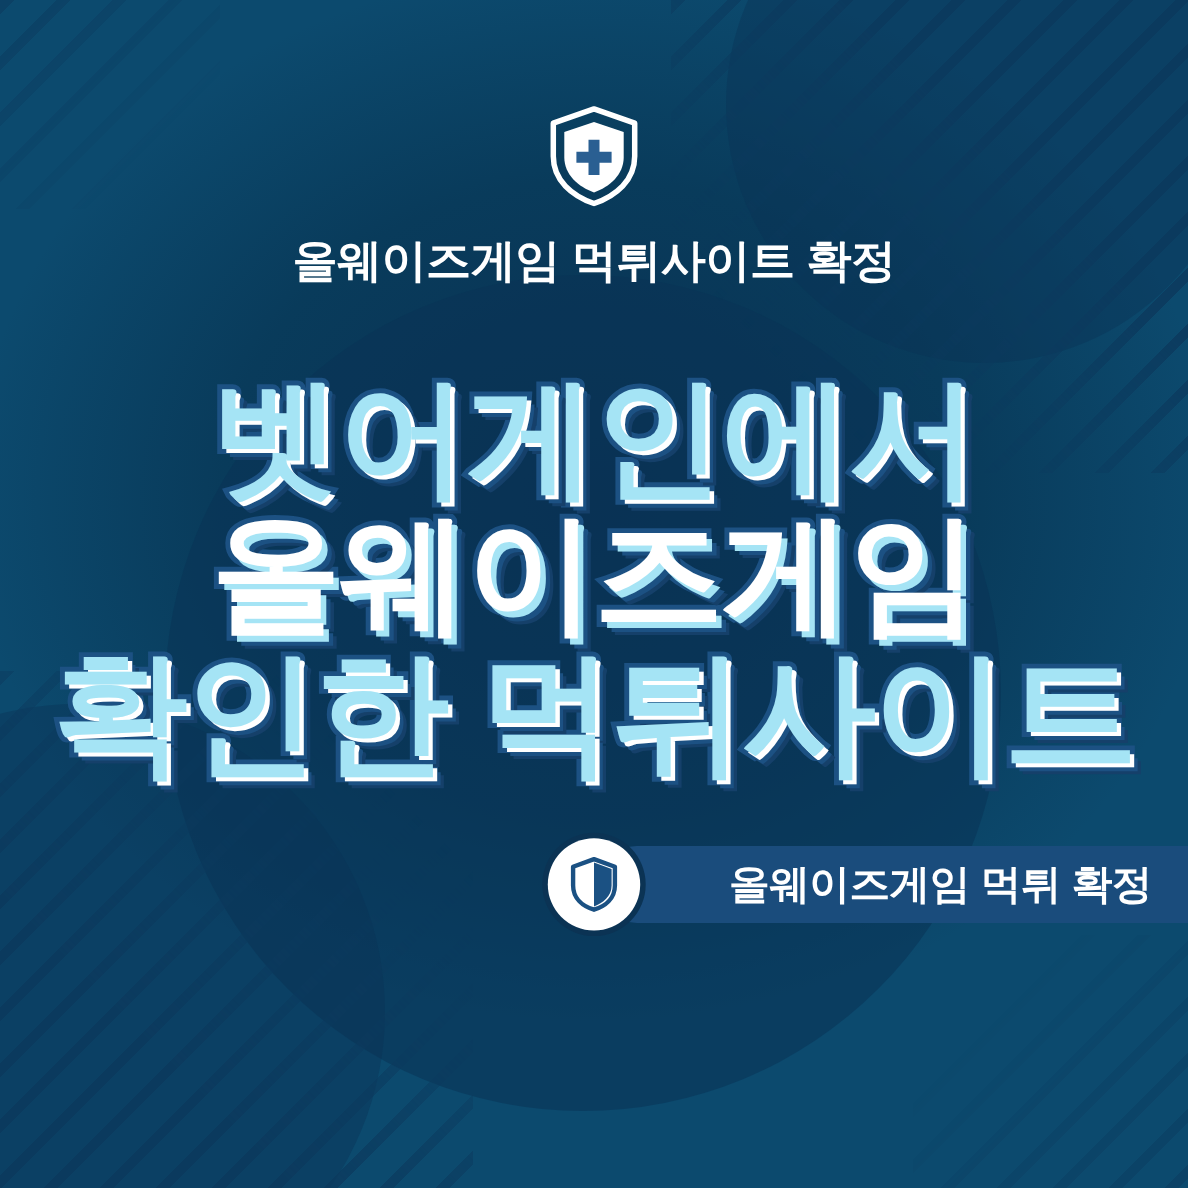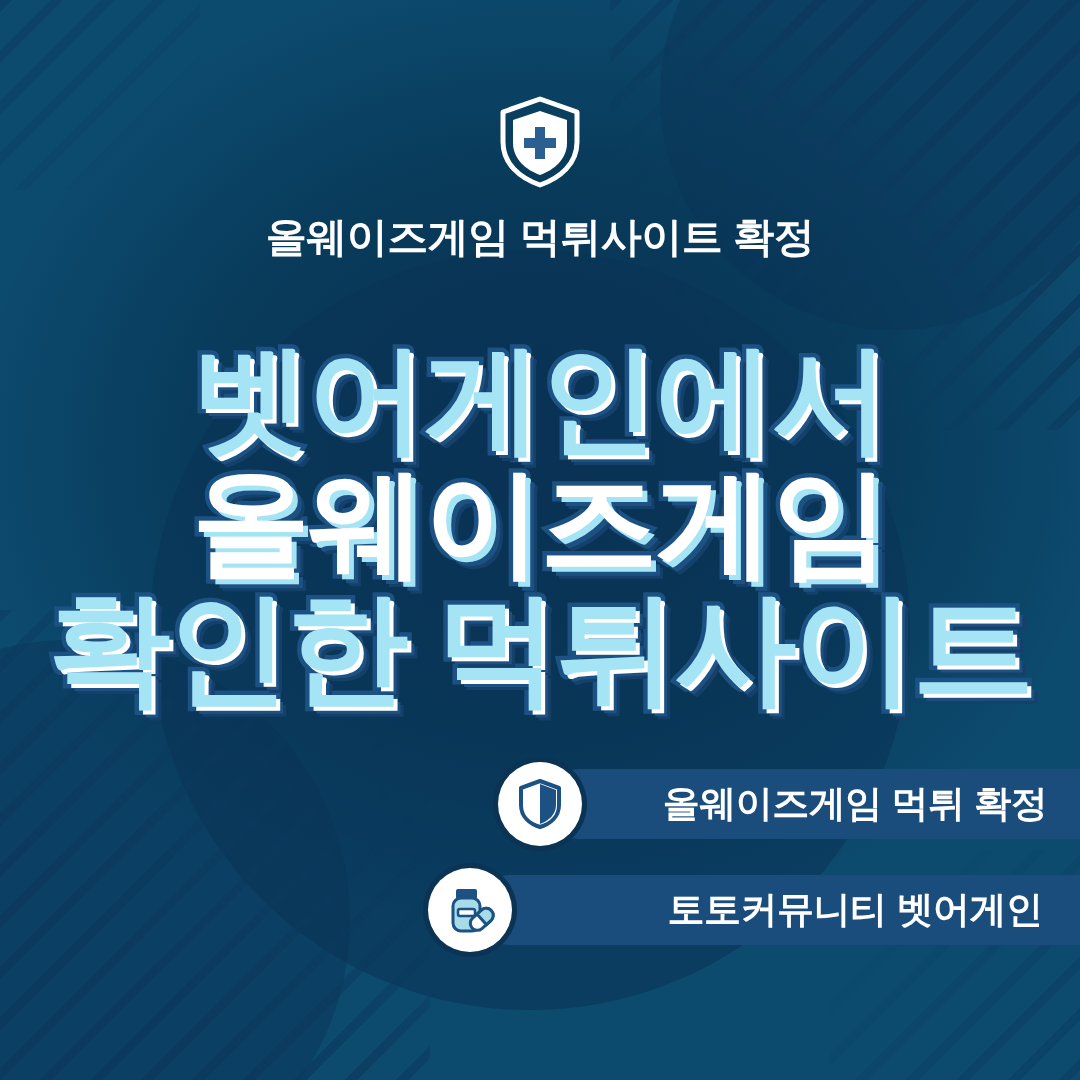--- a/index.html
+++ b/index.html
@@ -222,32 +222,16 @@
           <span class="bar-text">올웨이즈게임 먹튀 확정</span>
         </div>
         <div class="icon-circle">
           <svg width="44" height="50" viewBox="0 0 44 50">
             <path d="M22 2 L41 9 V26 C41 38 32 45 22 48 C12 45 3 38 3 26 V9 Z" fill="#ffffff" stroke="#1b5183" stroke-width="4" stroke-linejoin="round"></path>
             <path d="M22 5 L38 11 V26 C38 36 30 42 22 45 Z" fill="#1b5183"></path>
           </svg>
         </div>
       </div>
 
-      <div class="badge b2">
-        <div class="bar">
-          <span class="bar-text">토토커뮤니티 벳어게인</span>
-        </div>
-        <div class="icon-circle">
-          <svg width="50" height="50" viewBox="0 0 50 50">
-            <rect x="11" y="4" width="21" height="10" rx="2" fill="#1b5183"></rect>
-            <rect x="8" y="13" width="27" height="33" rx="8" fill="#a8dbe8" stroke="#1b5183" stroke-width="3"></rect>
-            <rect x="13" y="24" width="17" height="7" rx="2" fill="#ffffff" stroke="#1b5183" stroke-width="2.5"></rect>
-            <g transform="rotate(-42 36 35)">
-              <rect x="24" y="28" width="26" height="14" rx="7" fill="#ffffff" stroke="#1b5183" stroke-width="3"></rect>
-              <path d="M37 28 h6 a7 7 0 0 1 7 7 a7 7 0 0 1 -7 7 h-6 z" fill="#a8dbe8" stroke="#1b5183" stroke-width="3"></path>
-            </g>
-          </svg>
-        </div>
-      </div>
 
     </div>
   </div>
 </div>
 
 </body></html>

